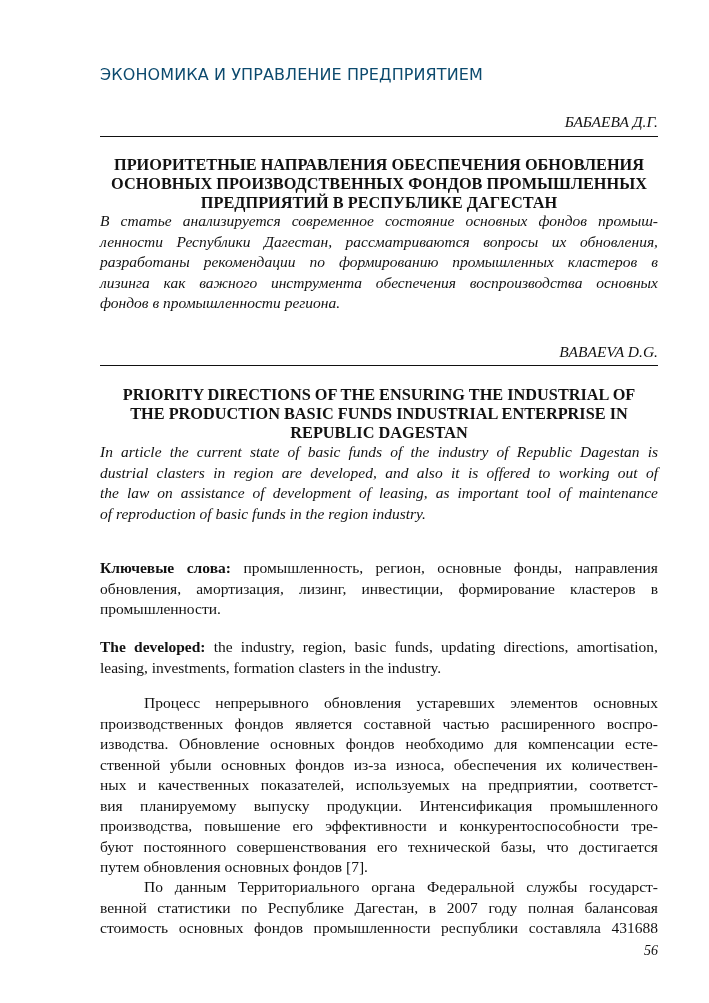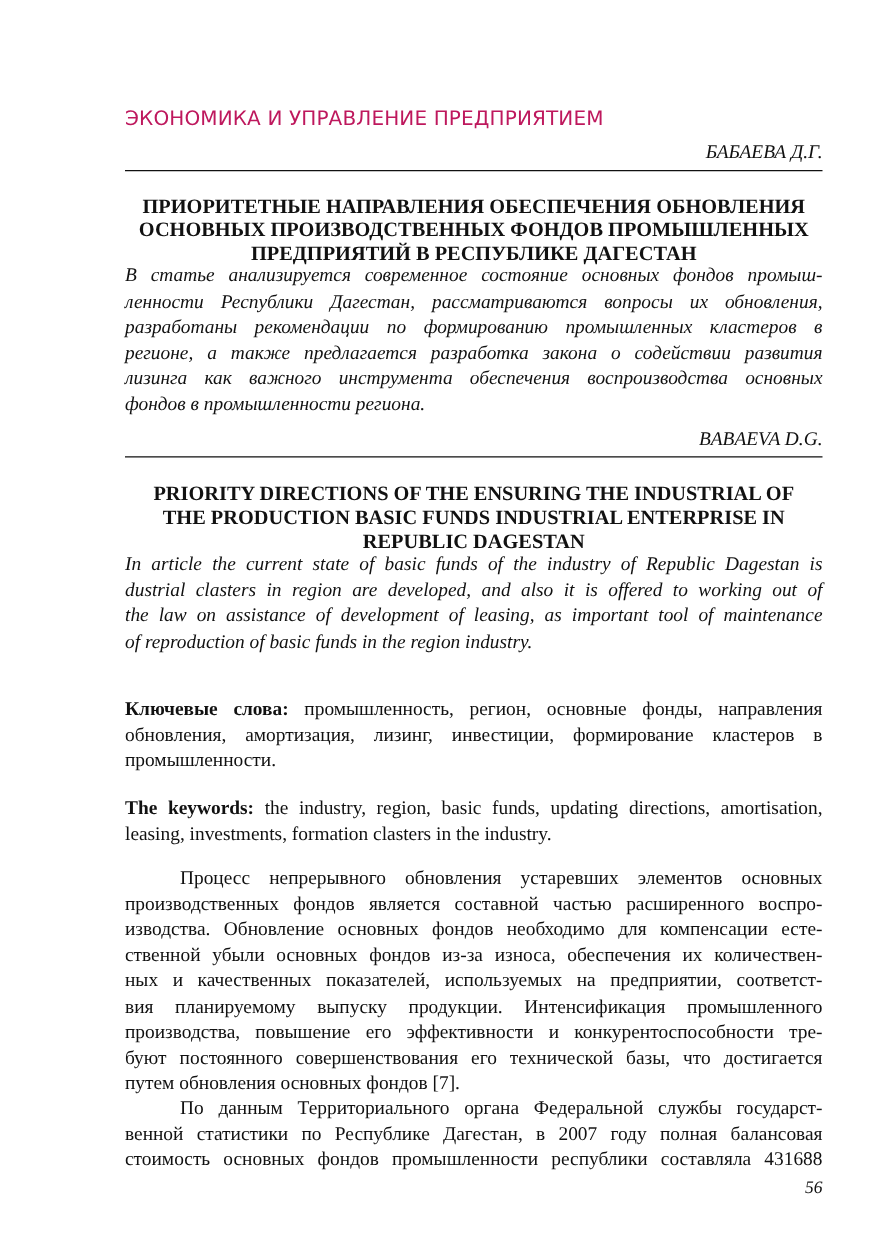--- a/index.html
+++ b/index.html
@@ -1,21 +1,21 @@
 <!DOCTYPE html>
 <html><head>
   <meta charset="utf-8">
   <style>
     html, body { margin: 0; padding: 0; background: #ffffff; }
     body { width: 709px; height: 1003px; position: relative; overflow: hidden; color: #111; }
     .page { position: absolute; left: 100px; top: 0; width: 558px; }
     .serif { font-family: "Liberation Serif", "DejaVu Serif", serif; }
     .sans { font-family: "DejaVu Sans", "Liberation Sans", sans-serif; }
 
-    .running-head { position: absolute; top: 85px; left: 0; font-size: 16px; letter-spacing: 0.1px; color: #be185d; white-space: nowrap; }
+    .running-head { position: absolute; top: 65px; left: 0; font-size: 16px; letter-spacing: 0.1px; color: #0c4a6e; white-space: nowrap; }
 
     .author { position: absolute; right: 0; font-style: italic; font-size: 15.5px; text-align: center; }
     .rule { position: absolute; left: 0; width: 558px; height: 0; border-top: 1.3px solid #111; }
 
     .title { position: absolute; left: 0; width: 558px; text-align: center; font-weight: bold; font-size: 16.3px; line-height: 19px; }
 
     .abstract { position: absolute; left: 0; width: 558px; font-style: italic; font-size: 15.5px; line-height: 20.5px; text-align: justify; font-family: Liberation Serif, serif; }
     .abstract span.l { display: block; text-align: justify; text-align-last: justify; white-space: nowrap; }
     .abstract span.last { text-align-last: left; }
 
@@ -44,21 +44,20 @@
   <div class="title serif" style="top:155px">
     <div>ПРИОРИТЕТНЫЕ НАПРАВЛЕНИЯ ОБЕСПЕЧЕНИЯ ОБНОВЛЕНИЯ</div>
     <div>ОСНОВНЫХ ПРОИЗВОДСТВЕННЫХ ФОНДОВ ПРОМЫШЛЕННЫХ</div>
     <div>ПРЕДПРИЯТИЙ В РЕСПУБЛИКЕ ДАГЕСТАН</div>
   </div>
 
   <div class="abstract serif" style="top:211px">
     <span class="l">В статье анализируется современное состояние основных фондов промыш-</span>
     <span class="l">ленности Республики Дагестан, рассматриваются вопросы их обновления,</span>
     <span class="l">разработаны рекомендации по формированию промышленных кластеров в</span>
-    <span class="l">регионе, а также предлагается разработка закона о содействии развития</span>
     <span class="l">лизинга как важного инструмента обеспечения воспроизводства основных</span>
     <span class="l last">фондов в промышленности региона.</span>
   </div>
 
   <div class="author serif" style="top:343px">BABAEVA D.G.</div>
   <div class="rule" style="top:365px"></div>
 
   <div class="title serif" style="top:385px">
     <div>PRIORITY DIRECTIONS OF THE ENSURING THE INDUSTRIAL OF</div>
     <div>THE PRODUCTION BASIC FUNDS INDUSTRIAL ENTERPRISE IN</div>
@@ -72,21 +71,21 @@
     <span class="l last">of reproduction of basic funds in the region industry.</span>
   </div>
 
   <div class="kw serif" style="top:558px">
     <span class="line"><b>Ключевые слова:</b><span> промышленность, регион, основные фонды, направления</span></span>
     <span class="line">обновления, амортизация, лизинг, инвестиции, формирование кластеров в</span>
     <span class="line last">промышленности.</span>
   </div>
 
   <div class="kw serif" style="top:637px">
-    <span class="line"><b>The keywords:</b><span> the industry, region, basic funds, updating directions, amortisation,</span></span>
+    <span class="line"><b>The developed:</b><span> the industry, region, basic funds, updating directions, amortisation,</span></span>
     <span class="line last">leasing, investments, formation clasters in the industry.</span>
   </div>
 
   <div class="body-text serif" style="top:693px">
     <span class="line indent">Процесс непрерывного обновления устаревших элементов основных</span>
     <span class="line">производственных фондов является составной частью расширенного воспро-</span>
     <span class="line">изводства. Обновление основных фондов необходимо для компенсации есте-</span>
     <span class="line">ственной убыли основных фондов из-за износа, обеспечения их количествен-</span>
     <span class="line">ных и качественных показателей, используемых на предприятии, соответст-</span>
     <span class="line">вия планируемому выпуску продукции. Интенсификация промышленного</span>

